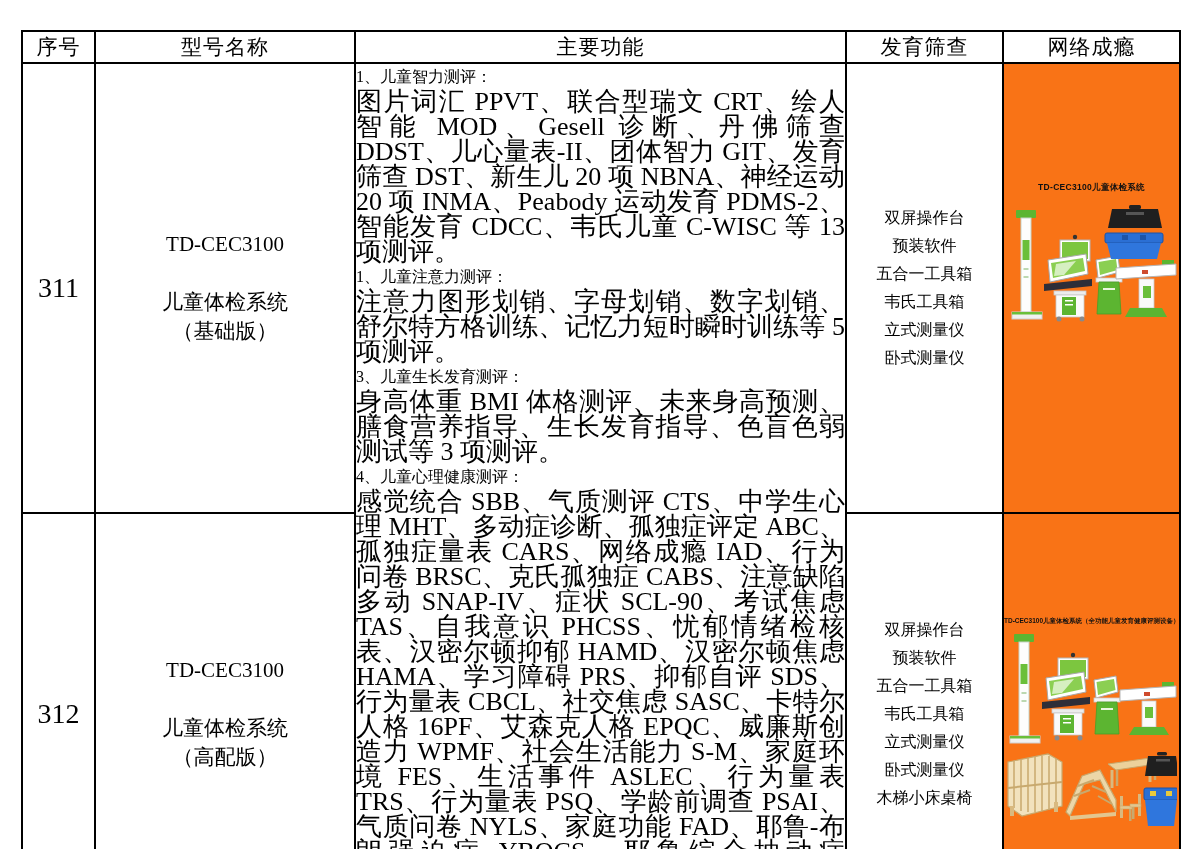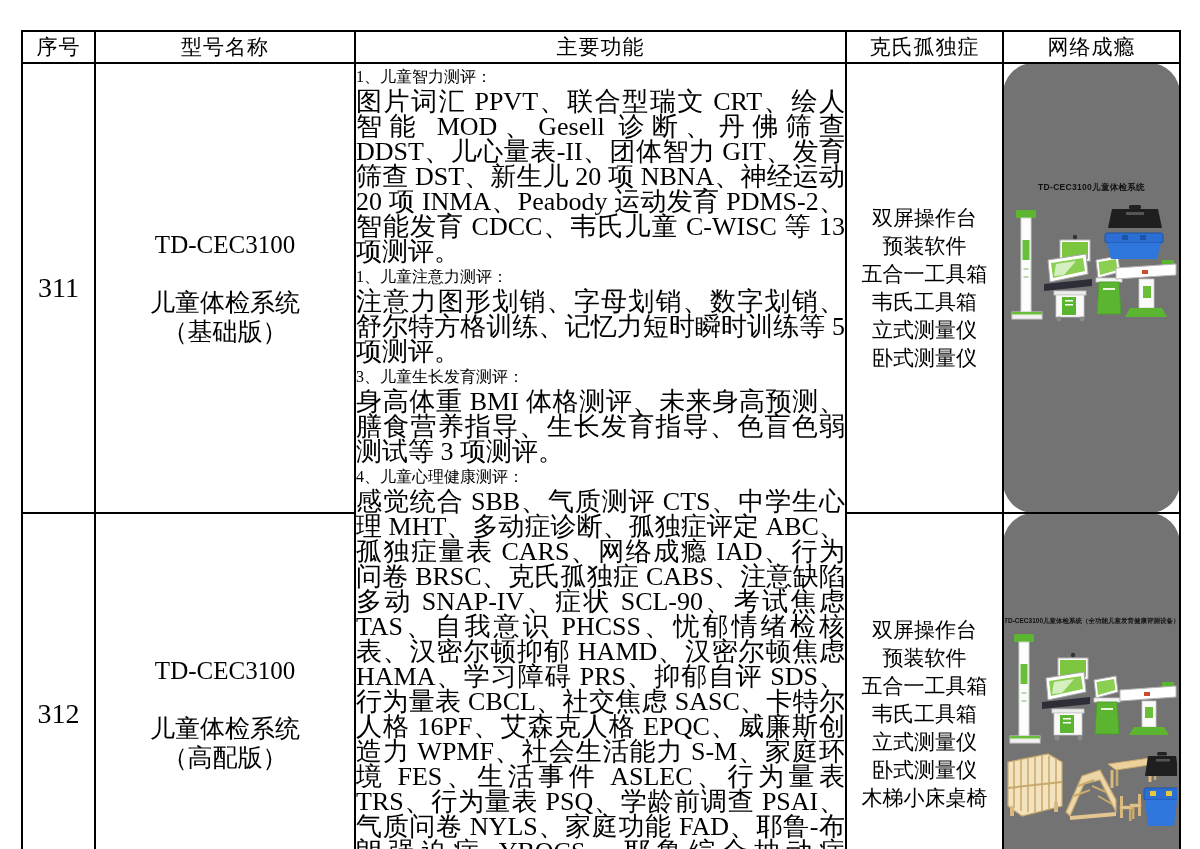--- a/index.html
+++ b/index.html
@@ -10,27 +10,27 @@
   table.catalog{
     position:absolute;left:21px;top:30px;width:1158px;
     border-collapse:collapse;table-layout:fixed;
   }
   table.catalog td,table.catalog th{
     border:2px solid #000;padding:0;vertical-align:middle;text-align:center;
     font-weight:normal;overflow:hidden;
   }
   th.hdr{height:30px;font-size:21px;letter-spacing:1px;}
   td.no-cell{font-size:28px;}
-  td.model-cell{font-size:25px;line-height:29px;}
+  td.model-cell{font-size:21px;line-height:29px;}
   .model-gap{height:29px;}
   td.func-cell{vertical-align:top;text-align:left;padding:3px 7px 3px 6px;}
   .ft{font-size:16px;line-height:25px;text-align:left;}
   .fb{font-size:26px;line-height:25px;text-align:justify;text-justify:inter-ideograph;}
-  td.config-cell{font-size:21px;line-height:28px;}
-  td.img-cell{vertical-align:top;position:relative;background:#737373;border-radius:31px;}
+  td.config-cell{font-size:16px;line-height:28px;}
+  td.img-cell{vertical-align:top;position:relative;background:#f97316;}
   .photo-wrap{position:absolute;left:0;top:0;width:100%;height:100%;}
   .photo-caption{
     position:absolute;width:100%;text-align:center;
     font-family:"Liberation Sans","DejaVu Sans",sans-serif;
     font-weight:bold;color:#111;white-space:nowrap;
   }
   .cap-1{top:118px;font-size:8.5px;letter-spacing:.3px;}
   .cap-2{top:103px;font-size:6.5px;}
   .photo-svg{position:absolute;left:0;}
   .svg-1{top:138px;}
@@ -46,21 +46,21 @@
         <col style="width:260px">
         <col style="width:491px">
       <col style="width:157px">
         <col style="width:177px">
     </colgroup>
     <tbody>
         <tr>
       <th class="hdr">序号</th>
       <th class="hdr">型号名称</th>
       <th class="hdr">主要功能</th>
-      <th class="hdr">克氏孤独症</th>
+      <th class="hdr">发育筛查</th>
       <th class="hdr">网络成瘾</th>
     </tr>
 
     <tr style="height:381px;">
       <td class="no-cell">311</td>
       <td class="model-cell">
         <div>TD-CEC3100</div>
         <div class="model-gap"></div>
         <div>儿童体检系统</div>
         <div>（基础版）</div>

